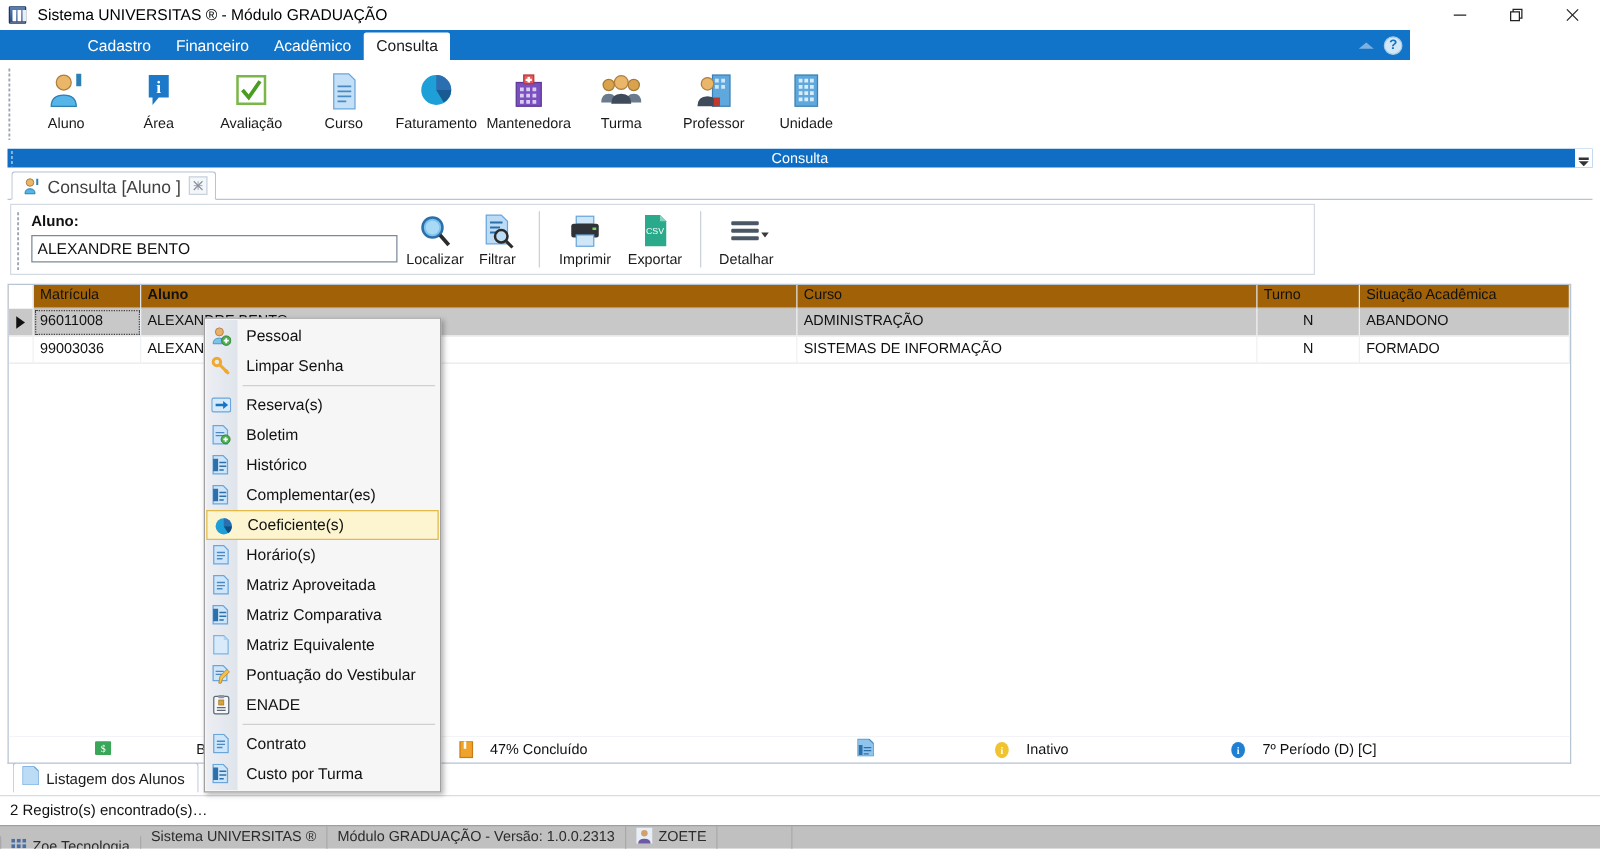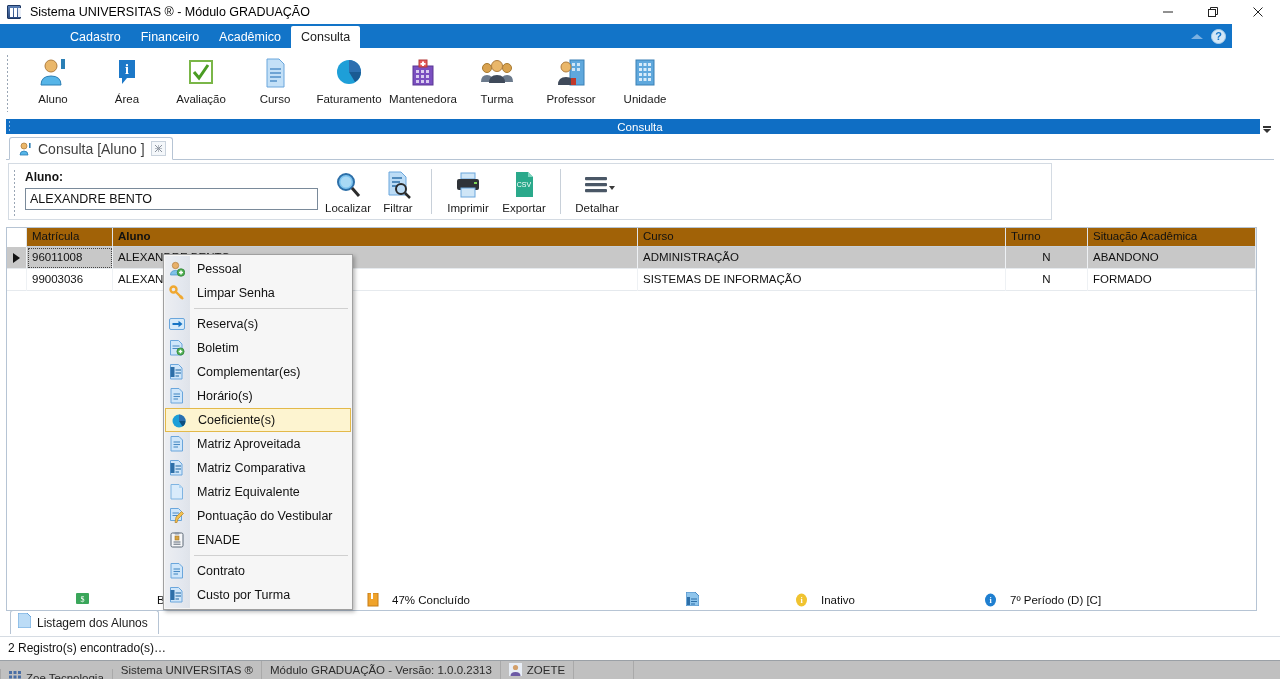--- a/index.html
+++ b/index.html
@@ -37,21 +37,21 @@
   }
   .winbtns { position: absolute; right: 0; top: 0; height: 24px; display: flex; }
   .winbtn {
     width: 45px; height: 24px; display: flex; align-items: center; justify-content: center;
     color: #222;
   }
   .winbtn svg { display:block; }
 
   
   .menubar {
-    position: absolute; left: 0; top: 24px; width: 1232px; height: 24px;
+    position: absolute; left: 0; top: 24px; width: 1128px; height: 24px;
     background: #1274c8;
     display: flex; align-items: flex-start;
   }
   .menu-items { display: flex; align-items: flex-end; margin-left: 60px; height: 24px; }
   .menu-item {
     height: 21px; line-height: 21px; padding: 0 10px; color: #ffffff; font-size: 12.5px;
     white-space: nowrap;
   }
   .menu-item.active {
     background: #ffffff; color: #1b1b1b; height: 22px; line-height: 22px;
@@ -726,87 +726,101 @@
           <circle cx="11.5" cy="11.5" r="3.6" fill="#4caf50" stroke="#2e7d32" stroke-width=".7"></circle>
           <g stroke="#fff" stroke-width="1.4">
               <line x1="11.5" y1="9.7" x2="11.5" y2="13.3"></line>
               <line x1="9.7" y1="11.5" x2="13.3" y2="11.5"></line>
             </g>
         </svg>
       </span>
       <span>Boletim</span>
     </div>
 
-
     <div class="ctxitem">
       <span class="ctxicon">
         <svg width="16" height="16" viewBox="0 0 16 16">
           <path d="M1.5 0.5 h8 l3.5 3.5 v11 h-11.5 z" fill="#cfe6fa" stroke="#6aa6dc"></path>
           <rect x="1.5" y="3" width="4" height="10" fill="#2d6fa8"></rect>
           <g stroke="#2d6fa8" stroke-width="1.1">
               <line x1="6.5" y1="6" x2="12" y2="6"></line>
               <line x1="6.5" y1="9" x2="12" y2="9"></line>
               <line x1="6.5" y1="12" x2="10" y2="12"></line>
             </g>
         </svg>
       </span>
-      <span>Complementar(es)</span>
-    </div>
-
-    <div class="ctxitem">
-      <span class="ctxicon">
-        <svg width="16" height="16" viewBox="0 0 16 16">
-          <path d="M2 0.5 h8 l3.5 3.5 v11 h-11.5 z" fill="#cfe6fa" stroke="#6aa6dc"></path>
-          <g stroke="#4a8ac4" stroke-width="1.1">
-              <line x1="4.5" y1="6" x2="11" y2="6"></line>
-              <line x1="4.5" y1="8.5" x2="11" y2="8.5"></line>
-              <line x1="4.5" y1="11" x2="9" y2="11"></line>
-            </g>
-        </svg>
-      </span>
-      <span>Horário(s)</span>
-    </div>
-
-    <div class="ctxitem hl">
-      <span class="ctxicon">
-        <svg width="16" height="16" viewBox="0 0 16 16">
-          <circle cx="8" cy="8" r="6.5" fill="#1e9fd8"></circle>
-          <path d="M8 8 L8 1.5 A6.5 6.5 0 0 1 14.5 8 Z" fill="#2c6fb0"></path>
-          <path d="M8 8 L14.5 8 A6.5 6.5 0 0 1 11.5 13.6 Z" fill="#0f4f80"></path>
-        </svg>
-      </span>
-      <span>Coeficiente(s)</span>
-    </div>
-
-    <div class="ctxitem">
-      <span class="ctxicon">
-        <svg width="16" height="16" viewBox="0 0 16 16">
-          <path d="M2 0.5 h8 l3.5 3.5 v11 h-11.5 z" fill="#cfe6fa" stroke="#6aa6dc"></path>
-          <g stroke="#4a8ac4" stroke-width="1.1">
-              <line x1="4.5" y1="6" x2="11" y2="6"></line>
-              <line x1="4.5" y1="8.5" x2="11" y2="8.5"></line>
-              <line x1="4.5" y1="11" x2="9" y2="11"></line>
-            </g>
-        </svg>
-      </span>
-      <span>Matriz Aproveitada</span>
+      <span>Histórico</span>
     </div>
 
     <div class="ctxitem">
       <span class="ctxicon">
         <svg width="16" height="16" viewBox="0 0 16 16">
           <path d="M1.5 0.5 h8 l3.5 3.5 v11 h-11.5 z" fill="#cfe6fa" stroke="#6aa6dc"></path>
           <rect x="1.5" y="3" width="4" height="10" fill="#2d6fa8"></rect>
           <g stroke="#2d6fa8" stroke-width="1.1">
               <line x1="6.5" y1="6" x2="12" y2="6"></line>
               <line x1="6.5" y1="9" x2="12" y2="9"></line>
               <line x1="6.5" y1="12" x2="10" y2="12"></line>
             </g>
         </svg>
       </span>
+      <span>Complementar(es)</span>
+    </div>
+
+    <div class="ctxitem hl">
+      <span class="ctxicon">
+        <svg width="16" height="16" viewBox="0 0 16 16">
+          <circle cx="8" cy="8" r="6.5" fill="#1e9fd8"></circle>
+          <path d="M8 8 L8 1.5 A6.5 6.5 0 0 1 14.5 8 Z" fill="#2c6fb0"></path>
+          <path d="M8 8 L14.5 8 A6.5 6.5 0 0 1 11.5 13.6 Z" fill="#0f4f80"></path>
+        </svg>
+      </span>
+      <span>Coeficiente(s)</span>
+    </div>
+
+    <div class="ctxitem">
+      <span class="ctxicon">
+        <svg width="16" height="16" viewBox="0 0 16 16">
+          <path d="M2 0.5 h8 l3.5 3.5 v11 h-11.5 z" fill="#cfe6fa" stroke="#6aa6dc"></path>
+          <g stroke="#4a8ac4" stroke-width="1.1">
+              <line x1="4.5" y1="6" x2="11" y2="6"></line>
+              <line x1="4.5" y1="8.5" x2="11" y2="8.5"></line>
+              <line x1="4.5" y1="11" x2="9" y2="11"></line>
+            </g>
+        </svg>
+      </span>
+      <span>Horário(s)</span>
+    </div>
+
+    <div class="ctxitem">
+      <span class="ctxicon">
+        <svg width="16" height="16" viewBox="0 0 16 16">
+          <path d="M2 0.5 h8 l3.5 3.5 v11 h-11.5 z" fill="#cfe6fa" stroke="#6aa6dc"></path>
+          <g stroke="#4a8ac4" stroke-width="1.1">
+              <line x1="4.5" y1="6" x2="11" y2="6"></line>
+              <line x1="4.5" y1="8.5" x2="11" y2="8.5"></line>
+              <line x1="4.5" y1="11" x2="9" y2="11"></line>
+            </g>
+        </svg>
+      </span>
+      <span>Matriz Aproveitada</span>
+    </div>
+
+    <div class="ctxitem">
+      <span class="ctxicon">
+        <svg width="16" height="16" viewBox="0 0 16 16">
+          <path d="M1.5 0.5 h8 l3.5 3.5 v11 h-11.5 z" fill="#cfe6fa" stroke="#6aa6dc"></path>
+          <rect x="1.5" y="3" width="4" height="10" fill="#2d6fa8"></rect>
+          <g stroke="#2d6fa8" stroke-width="1.1">
+              <line x1="6.5" y1="6" x2="12" y2="6"></line>
+              <line x1="6.5" y1="9" x2="12" y2="9"></line>
+              <line x1="6.5" y1="12" x2="10" y2="12"></line>
+            </g>
+        </svg>
+      </span>
       <span>Matriz Comparativa</span>
     </div>
 
     <div class="ctxitem">
       <span class="ctxicon">
         <svg width="16" height="16" viewBox="0 0 16 16">
           <path d="M2 0.5 h8 l3.5 3.5 v11 h-11.5 z" fill="#d9ebfb" stroke="#7fb4e2"></path>
           <path d="M10 0.5 l3.5 3.5 h-3.5 z" fill="#aed4f3"></path>
         </svg>
       </span>

